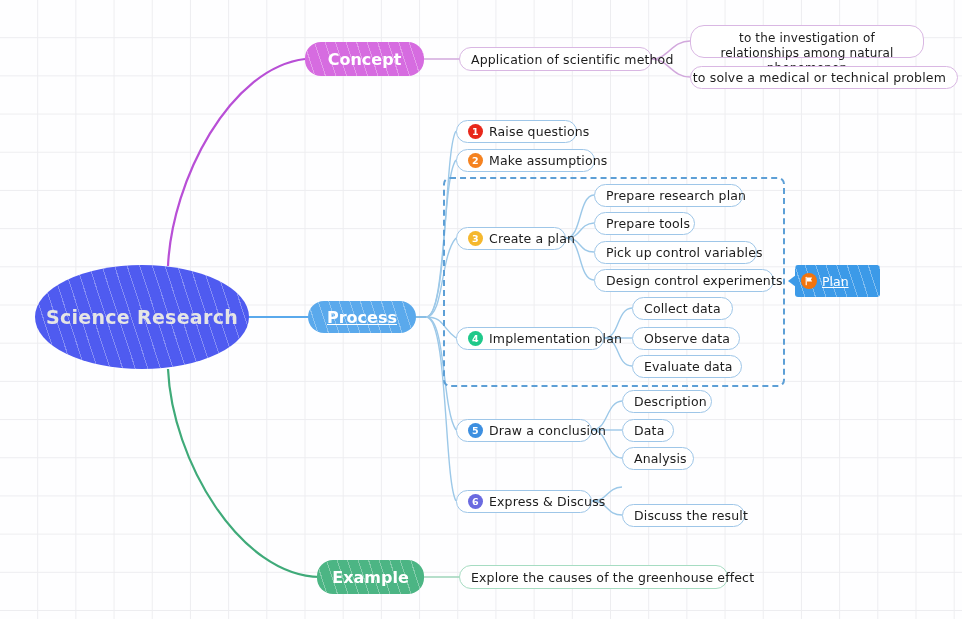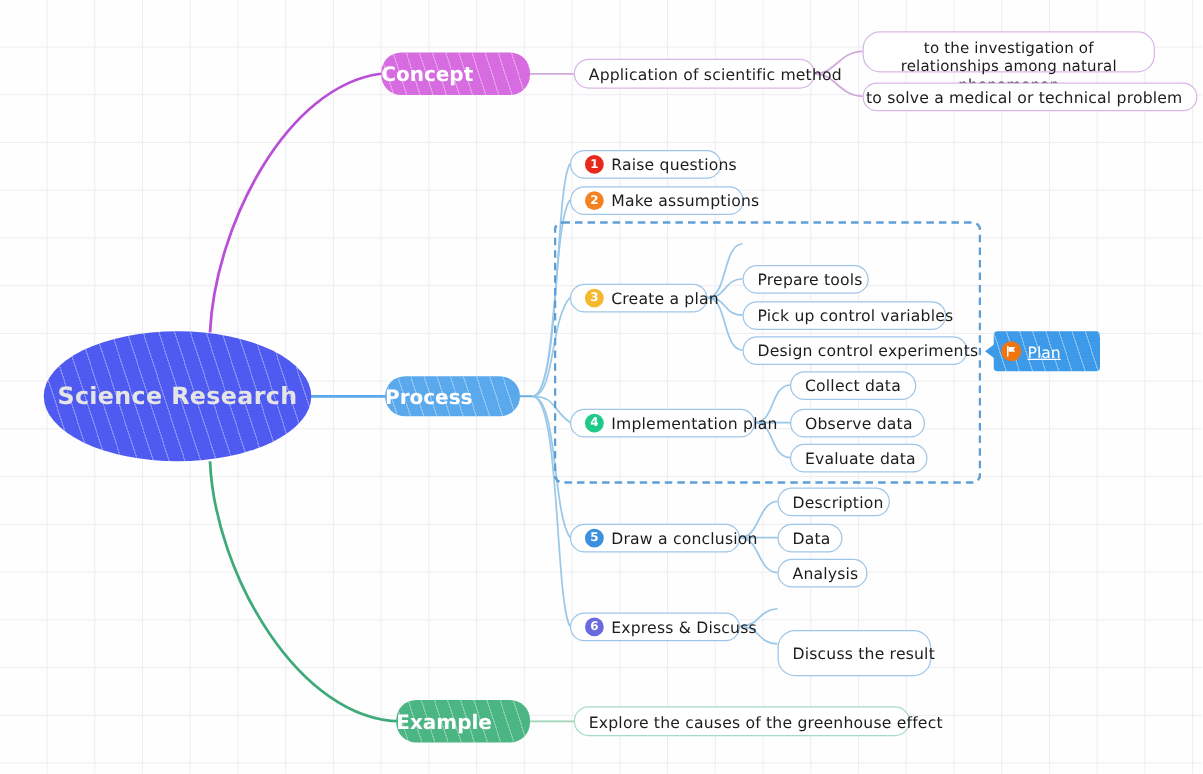--- a/index.html
+++ b/index.html
@@ -65,21 +65,21 @@
     pointer-events: none;
   }
   .root .root-label { position: relative; z-index: 2; }
 
   
   .chip {
     border-radius: 16px;
     color: #ffffff;
     font-size: 16px;
     font-weight: bold;
-    justify-content: flex-start;
+    justify-content: center;
     position: absolute;
     overflow: hidden;
   }
   .chip .sketch-lines {
     position: absolute;
     left:0; top:0; right:0; bottom:0;
     background: repeating-linear-gradient(
       72deg,
       rgba(255,255,255,0.00) 0px,
       rgba(255,255,255,0.00) 9px,
@@ -235,21 +235,21 @@
   <div class="node root" style="left:35px; top:265px; width:214px; height:104px;">
     <span class="sketch-lines"></span>
     <span class="root-label">Science Research</span>
   </div>
 
   <div class="node chip chip-concept" style="left:305px; top:42px; width:119px; height:34px;">
     <span class="sketch-lines"></span>
     <span class="chip-label">Concept</span>
   </div>
 
-  <div class="node chip chip-process" style="left:308px; top:301px; width:108px; height:32px;">
+  <div class="node chip chip-process" style="left:308px; top:301px; width:108px; height:32px;text-decoration:underline;">
     <span class="sketch-lines"></span>
     <span class="chip-label">Process</span>
   </div>
 
   <div class="node chip chip-example" style="left:317px; top:560px; width:107px; height:34px;">
     <span class="sketch-lines"></span>
     <span class="chip-label">Example</span>
   </div>
 
   <div class="node pill purple" style="left:459px; top:47px; width:193px; height:24px;">
@@ -287,20 +287,23 @@
   <div class="node pill blue" style="left:456px; top:419px; width:136px; height:23px;">
     <span class="badge" style="background:#3d8fe0;">5</span>
     <span>Draw a conclusion</span>
   </div>
 
   <div class="node pill blue" style="left:456px; top:490px; width:136px; height:23px;">
     <span class="badge" style="background:#6a6ae0;">6</span>
     <span>Express &amp; Discuss</span>
   </div>
 
+  <div class="node pill blue" style="left:594px; top:184px; width:149px; height:23px;">
+    <span>Prepare research plan</span>
+  </div>
   <div class="node pill blue" style="left:594px; top:212px; width:101px; height:23px;">
     <span>Prepare tools</span>
   </div>
   <div class="node pill blue" style="left:594px; top:269px; width:180px; height:23px;">
     <span>Design control experiments</span>
   </div>
   <div class="node pill blue" style="left:594px; top:241px; width:163px; height:23px;">
     <span>Pick up control variables</span>
   </div>
 
@@ -317,21 +320,21 @@
   <div class="node pill blue" style="left:622px; top:390px; width:90px; height:23px;">
     <span>Description</span>
   </div>
   <div class="node pill blue" style="left:622px; top:419px; width:52px; height:23px;">
     <span>Data</span>
   </div>
   <div class="node pill blue" style="left:622px; top:447px; width:72px; height:23px;">
     <span>Analysis</span>
   </div>
 
-  <div class="node pill blue" style="left:622px; top:504px; width:123px; height:37px;">
+  <div class="node pill blue" style="left:622px; top:504px; width:123px; height:23px;">
     <span>Discuss the result</span>
   </div>
 
   <div class="callout" style="left:795px; top:265px; width:69px; height:32px;">
     <span class="tail"></span>
     <span class="sketch-lines"></span>
     <span class="flag-icon">
       <svg width="10" height="10" viewBox="0 0 10 10" aria-hidden="true">
         <path d="M2.2,1.2 L2.2,8.8" stroke="#ffffff" stroke-width="1.1" fill="none" stroke-linecap="round"></path>
         <path d="M2.8,1.6 L8.2,1.6 L6.9,3.5 L8.2,5.4 L2.8,5.4 Z" fill="#ffffff"></path>

